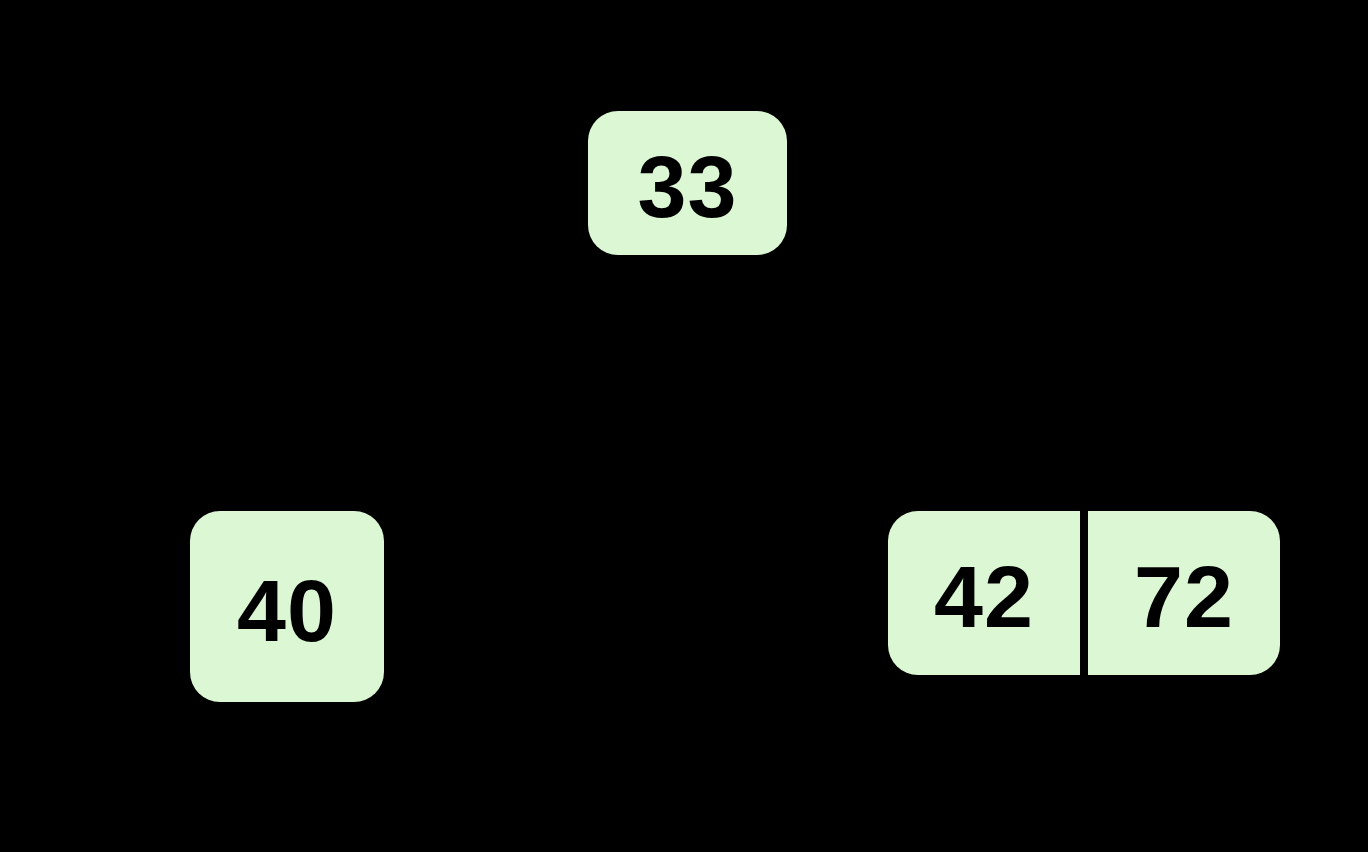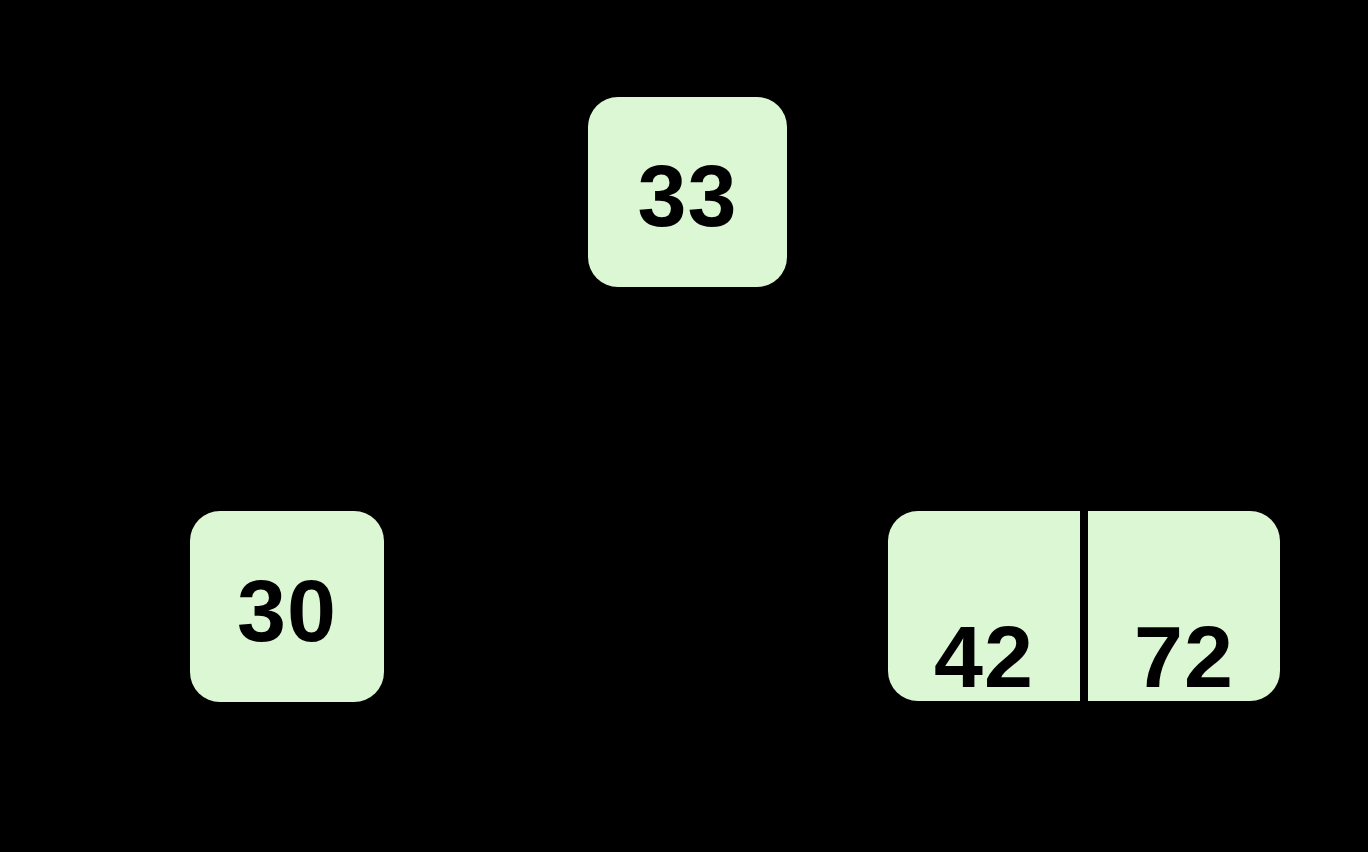--- a/index.html
+++ b/index.html
@@ -29,37 +29,37 @@
     font-size: 88px;
     font-weight: 700;
     line-height: 1;
     letter-spacing: 1px;
     padding-top: 8px; 
     text-align: center;
     user-select: none;
   }
   .node-root {
     left: 588px;
-    top: 97px;
+    top: 111px;
     width: 199px;
-    height: 190px;
+    height: 144px;
   }
   .node-left {
     left: 190px;
     top: 511px;
     width: 194px;
     height: 191px;
   }
   .node-right {
     left: 888px;
     top: 511px;
     width: 392px;
-    height: 190px;
+    height: 164px;
     display: flex;
-    align-items: flex-end;
+    align-items: center;
     justify-content: flex-start;
   }
   .node-right .cell {
     flex: 1 1 0;
     display: flex;
     align-items: center;
     justify-content: center;
   }
   .divider {
     width: 8px;
@@ -70,21 +70,21 @@
 </head>
 <body>
 
 <div class="canvas">
 
   <div class="node node-root">
     <span class="key">33</span>
   </div>
 
   <div class="node node-left">
-    <span class="key">30</span>
+    <span class="key">40</span>
   </div>
 
   <div class="node node-right">
     <span class="cell key">42</span>
     <span class="divider"></span>
     <span class="cell key">72</span>
   </div>
 
 </div>
 

